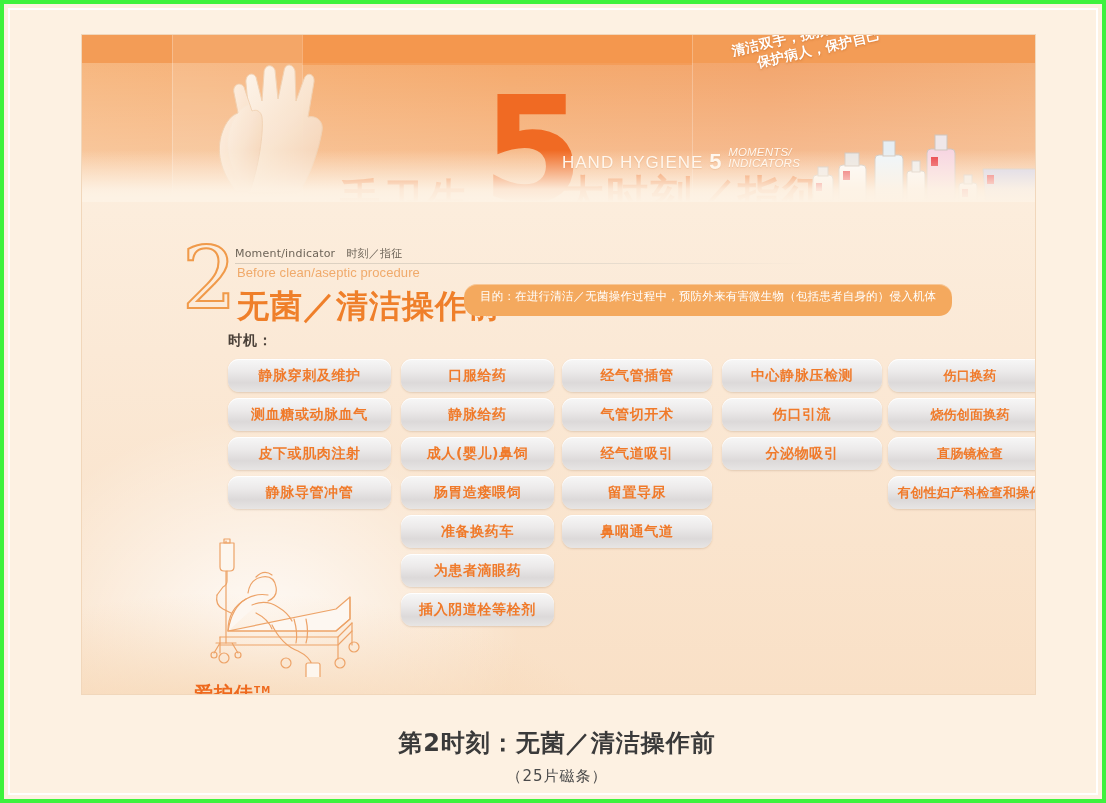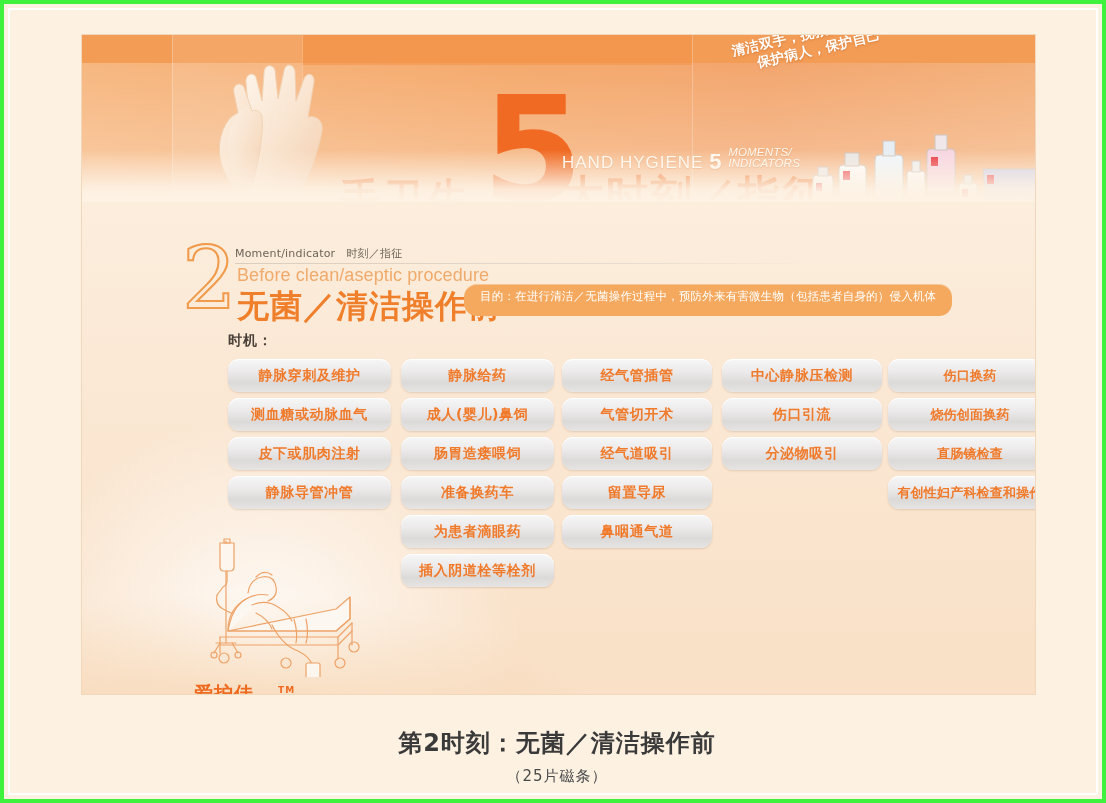--- a/index.html
+++ b/index.html
@@ -121,21 +121,21 @@
   .mi-label{
     position:absolute; left:153px; top:211px;
     font-size:11px; color:#6d6458; letter-spacing:.2px;
   }
   .mi-rule{
     position:absolute; left:153px; top:228px; width:576px; height:1px;
     background:linear-gradient(90deg,#d9cdbd 0%, #e8ddcf 70%, rgba(232,221,207,0) 100%);
   }
   .mi-en{
     position:absolute; left:155px; top:230px;
-    font-size:18px; color:#f0aa6b; letter-spacing:.1px;
+    font-size:13px; color:#f0aa6b; letter-spacing:.1px;
     font-family:"Liberation Sans",sans-serif;
   }
   .mi-cn{
     position:absolute; left:155px; top:250px;
     font-size:32px; font-weight:700; color:#ef7f2a; letter-spacing:1px;
     font-family:"DejaVu Sans","Liberation Sans",sans-serif;
   }
   .purpose{
     position:absolute; left:382px; top:249px;
     height:32px; line-height:25px; padding:0 16px;
@@ -172,21 +172,21 @@
   .col.c4 .tag{ font-size:13px; letter-spacing:.2px; }
 
   
   .bedart{ position:absolute; left:112px; top:492px; width:180px; height:150px; }
 
   .brand{
     position:absolute; left:112px; top:646px;
     font-size:19px; font-weight:700; color:#ee6a1e; letter-spacing:1px;
     font-family:"DejaVu Sans","Liberation Sans",sans-serif;
   }
-  .brand sup{ font-size:9px; vertical-align:super; font-weight:700;margin-left:24px; }
+  .brand sup{ font-size:9px; vertical-align:super; font-weight:700; }
 
   
   .cap1{
     position:absolute; left:0; top:723px; width:1106px; text-align:center;
     font-size:24px; font-weight:700; color:#3a3a3a; letter-spacing:1px;
     font-family:"DejaVu Sans","Liberation Sans",sans-serif;
   }
   .cap2{
     position:absolute; left:0; top:763px; width:1106px; text-align:center;
     font-size:15px; color:#4a4a4a; letter-spacing:1px;
@@ -315,20 +315,21 @@
     <div class="shiji">时机：</div>
 
     <div class="grid">
       <div class="col c0">
           <div class="tag">静脉穿刺及维护</div>
           <div class="tag">测血糖或动脉血气</div>
           <div class="tag">皮下或肌肉注射</div>
           <div class="tag">静脉导管冲管</div>
         </div>
       <div class="col c1">
+          <div class="tag">口服给药</div>
           <div class="tag">静脉给药</div>
           <div class="tag">成人(婴儿)鼻饲</div>
           <div class="tag">肠胃造瘘喂饲</div>
           <div class="tag">准备换药车</div>
           <div class="tag">为患者滴眼药</div>
           <div class="tag">插入阴道栓等栓剂</div>
         </div>
       <div class="col c2">
           <div class="tag">经气管插管</div>
           <div class="tag">气管切开术</div>

